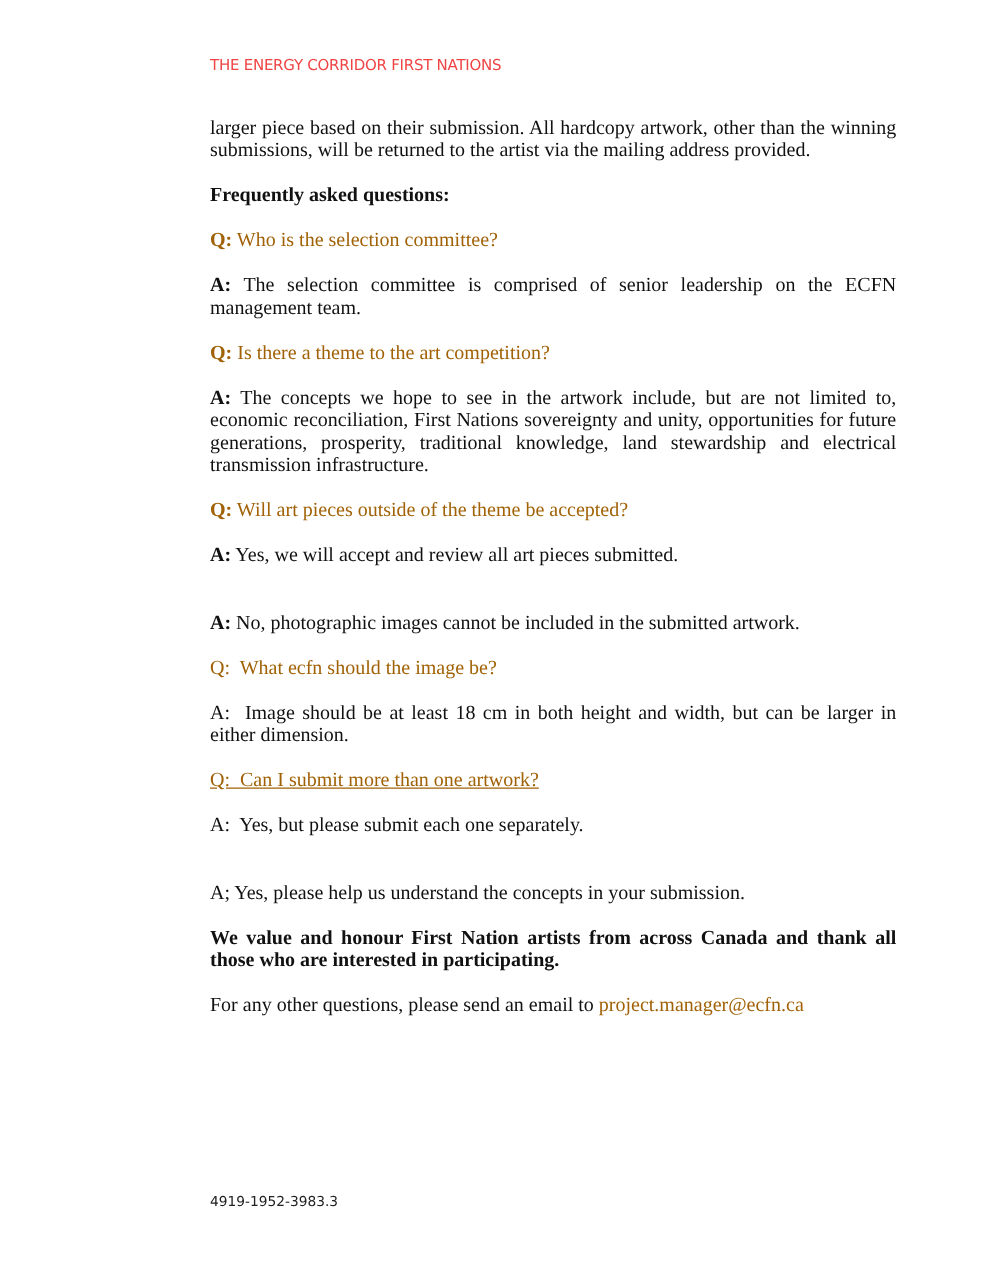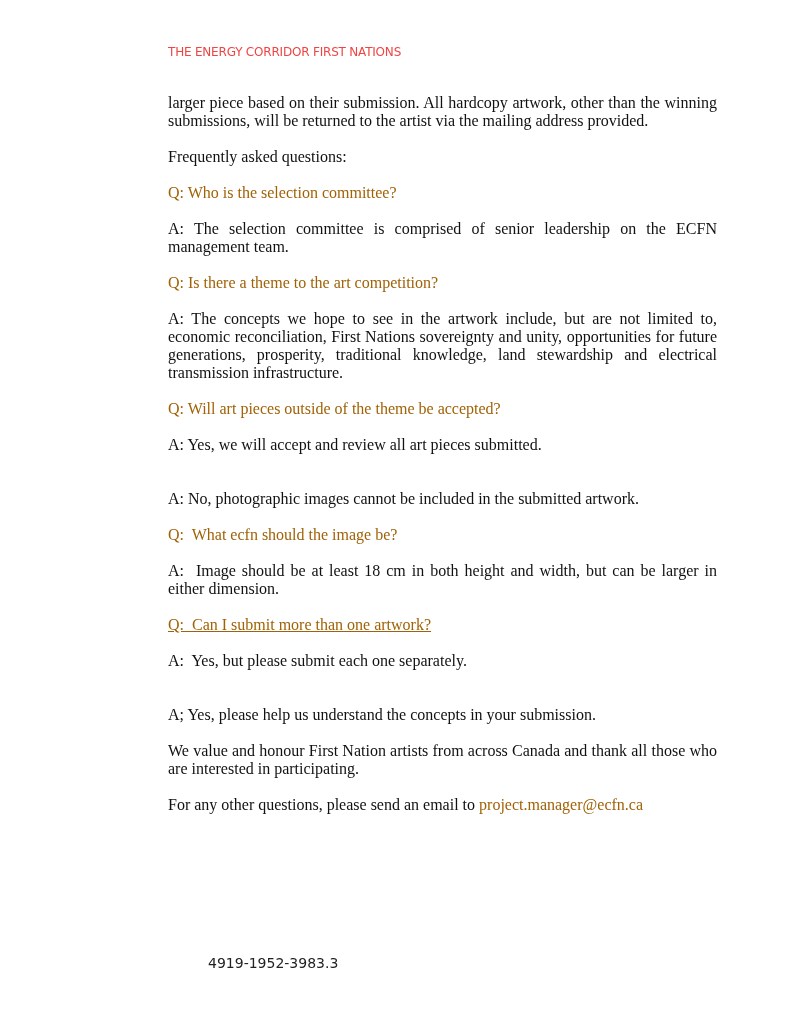--- a/index.html
+++ b/index.html
@@ -31,33 +31,32 @@
       width: 549px;
       font-size: 16px;
       line-height: 18px;
     }
     .p {
       margin: 0;
       text-align: justify;
     }
     .gap { height: 18px; }
     .q { color: #a16207; }
-    .bold { font-weight: normal; }
+    .bold { font-weight: bold; }
     .link {
       color: #a16207;
       cursor: pointer;
     }
     .footer {
       position: absolute;
       left: 168px;
       top: 955px;
       font-family: "DejaVu Sans", sans-serif;
-      font-size: 14px;
+      font-size: 11px;
       color: #222222;
-      margin-left: 40px;
     }
   </style>
 </head>
 <body>
 
 <div class="header">THE ENERGY CORRIDOR FIRST NATIONS</div>
 
 <div class="content">
   <p class="p">larger piece based on their submission. All hardcopy artwork, other than the winning submissions, will be returned to the artist via the mailing address provided.</p>
   <div class="gap"></div>

